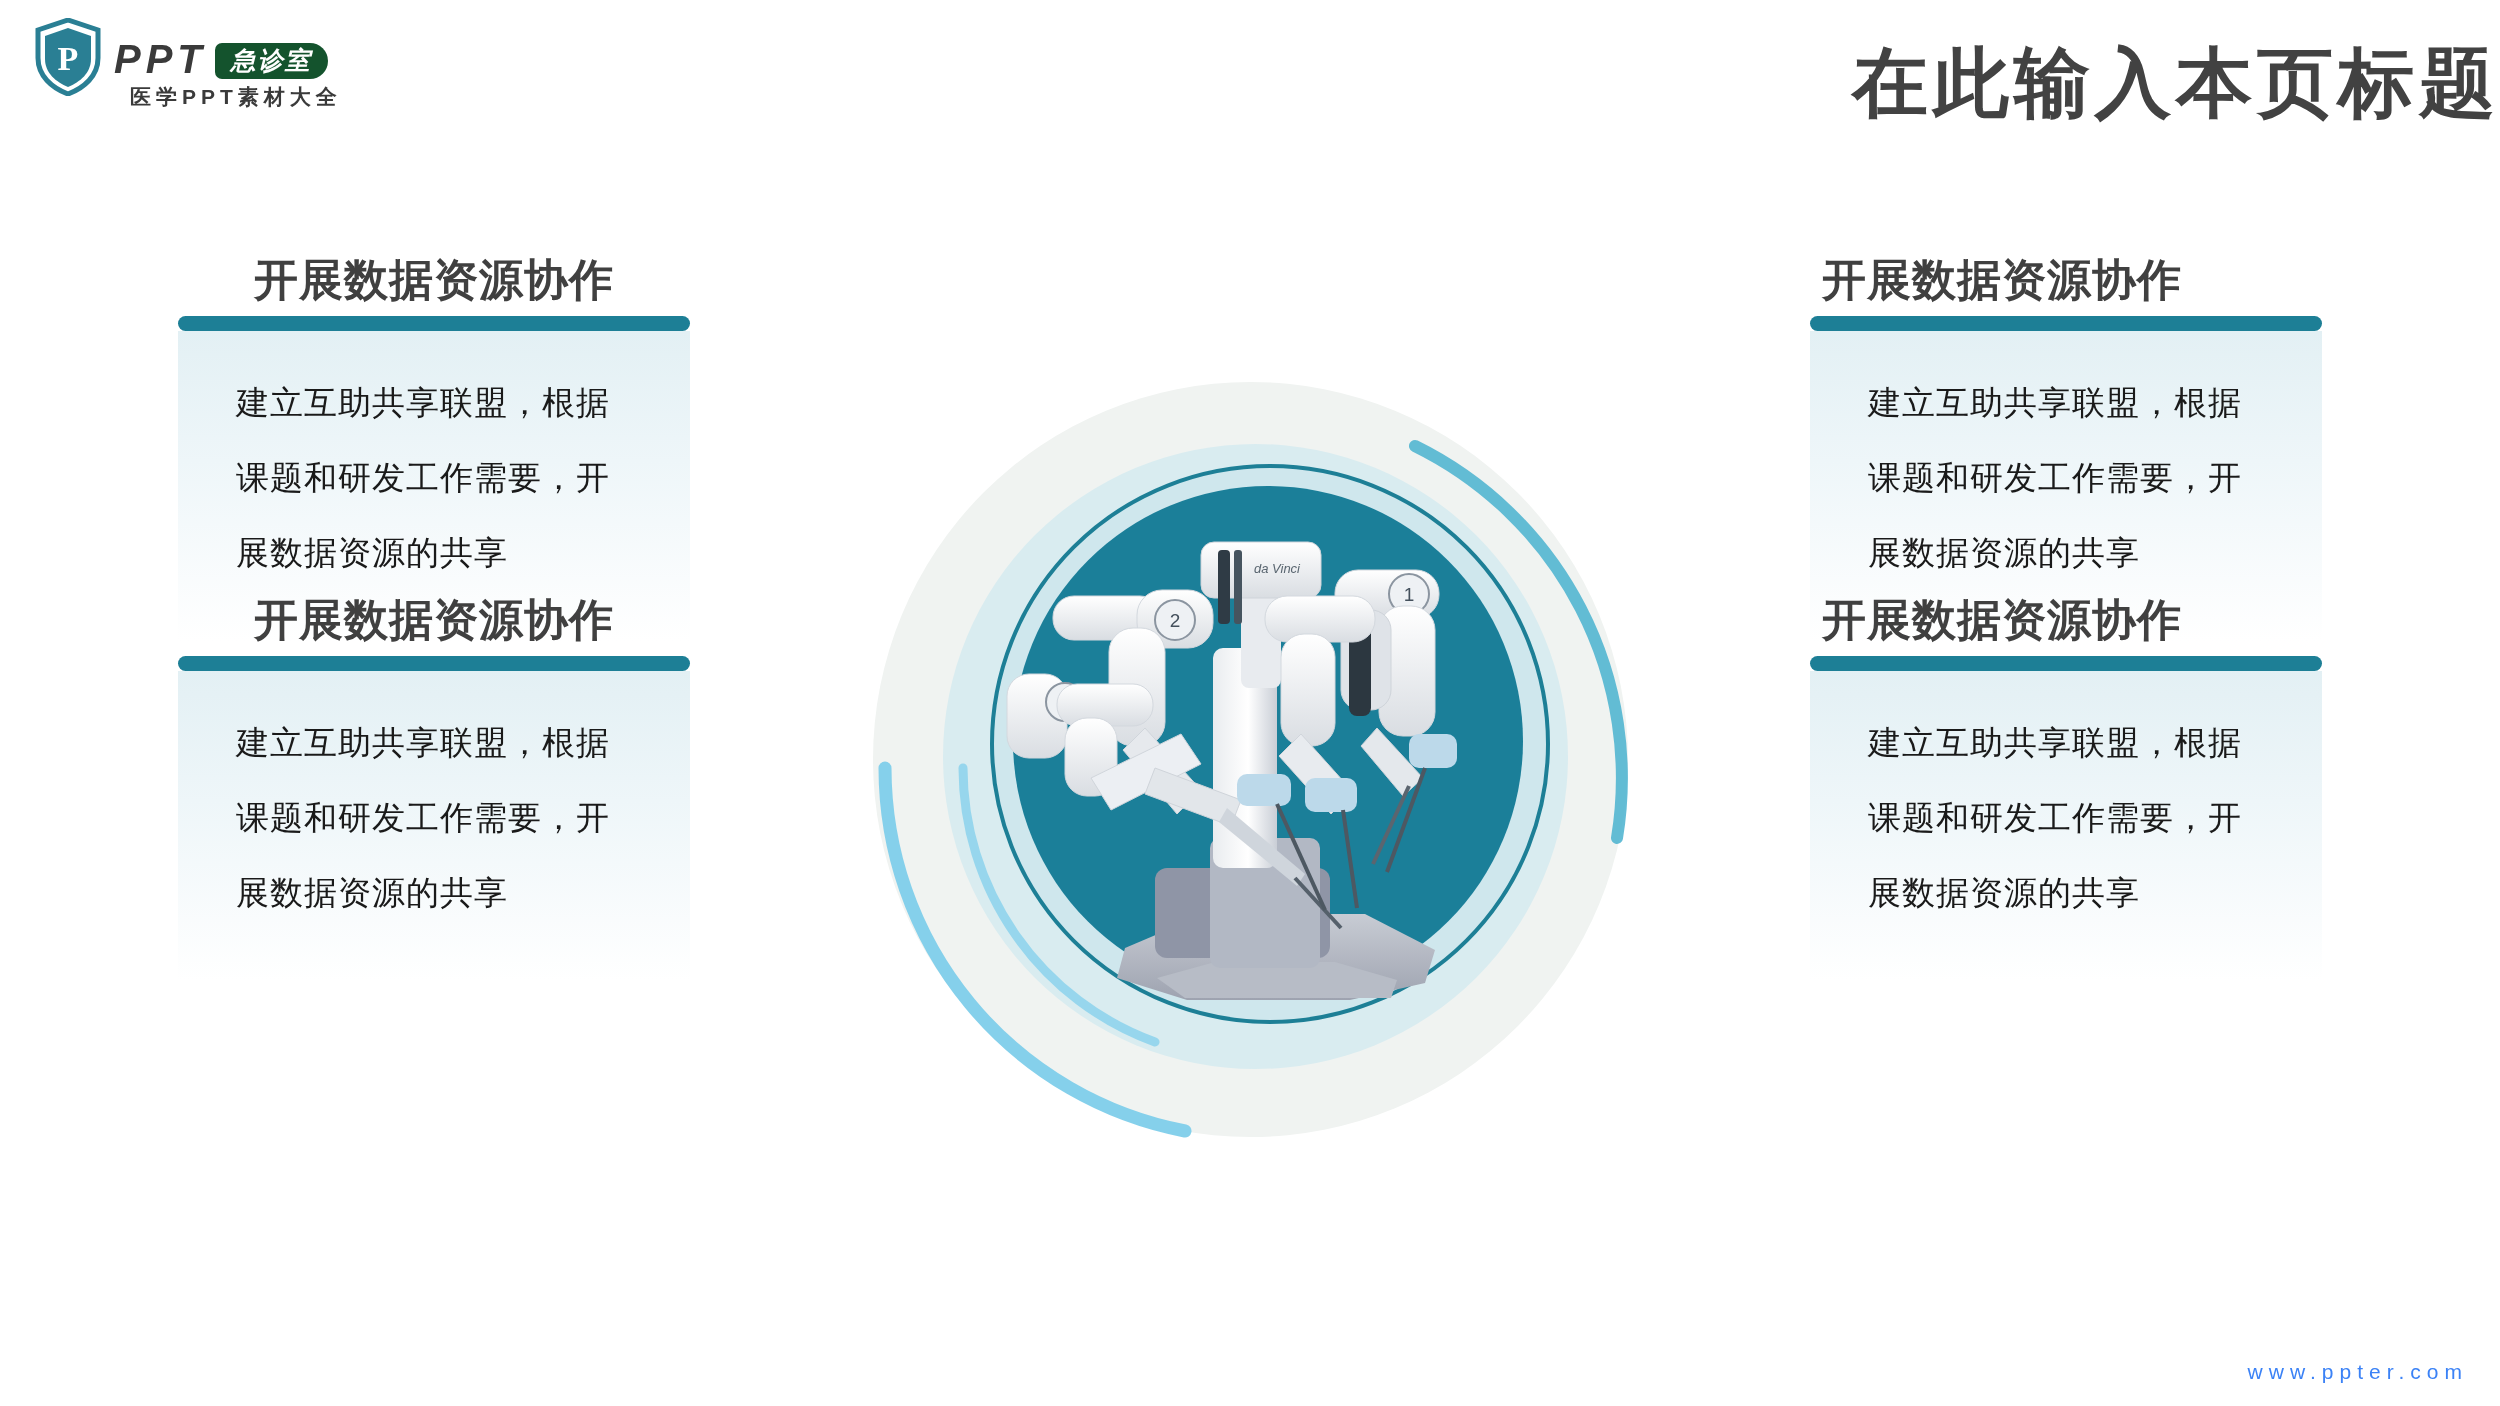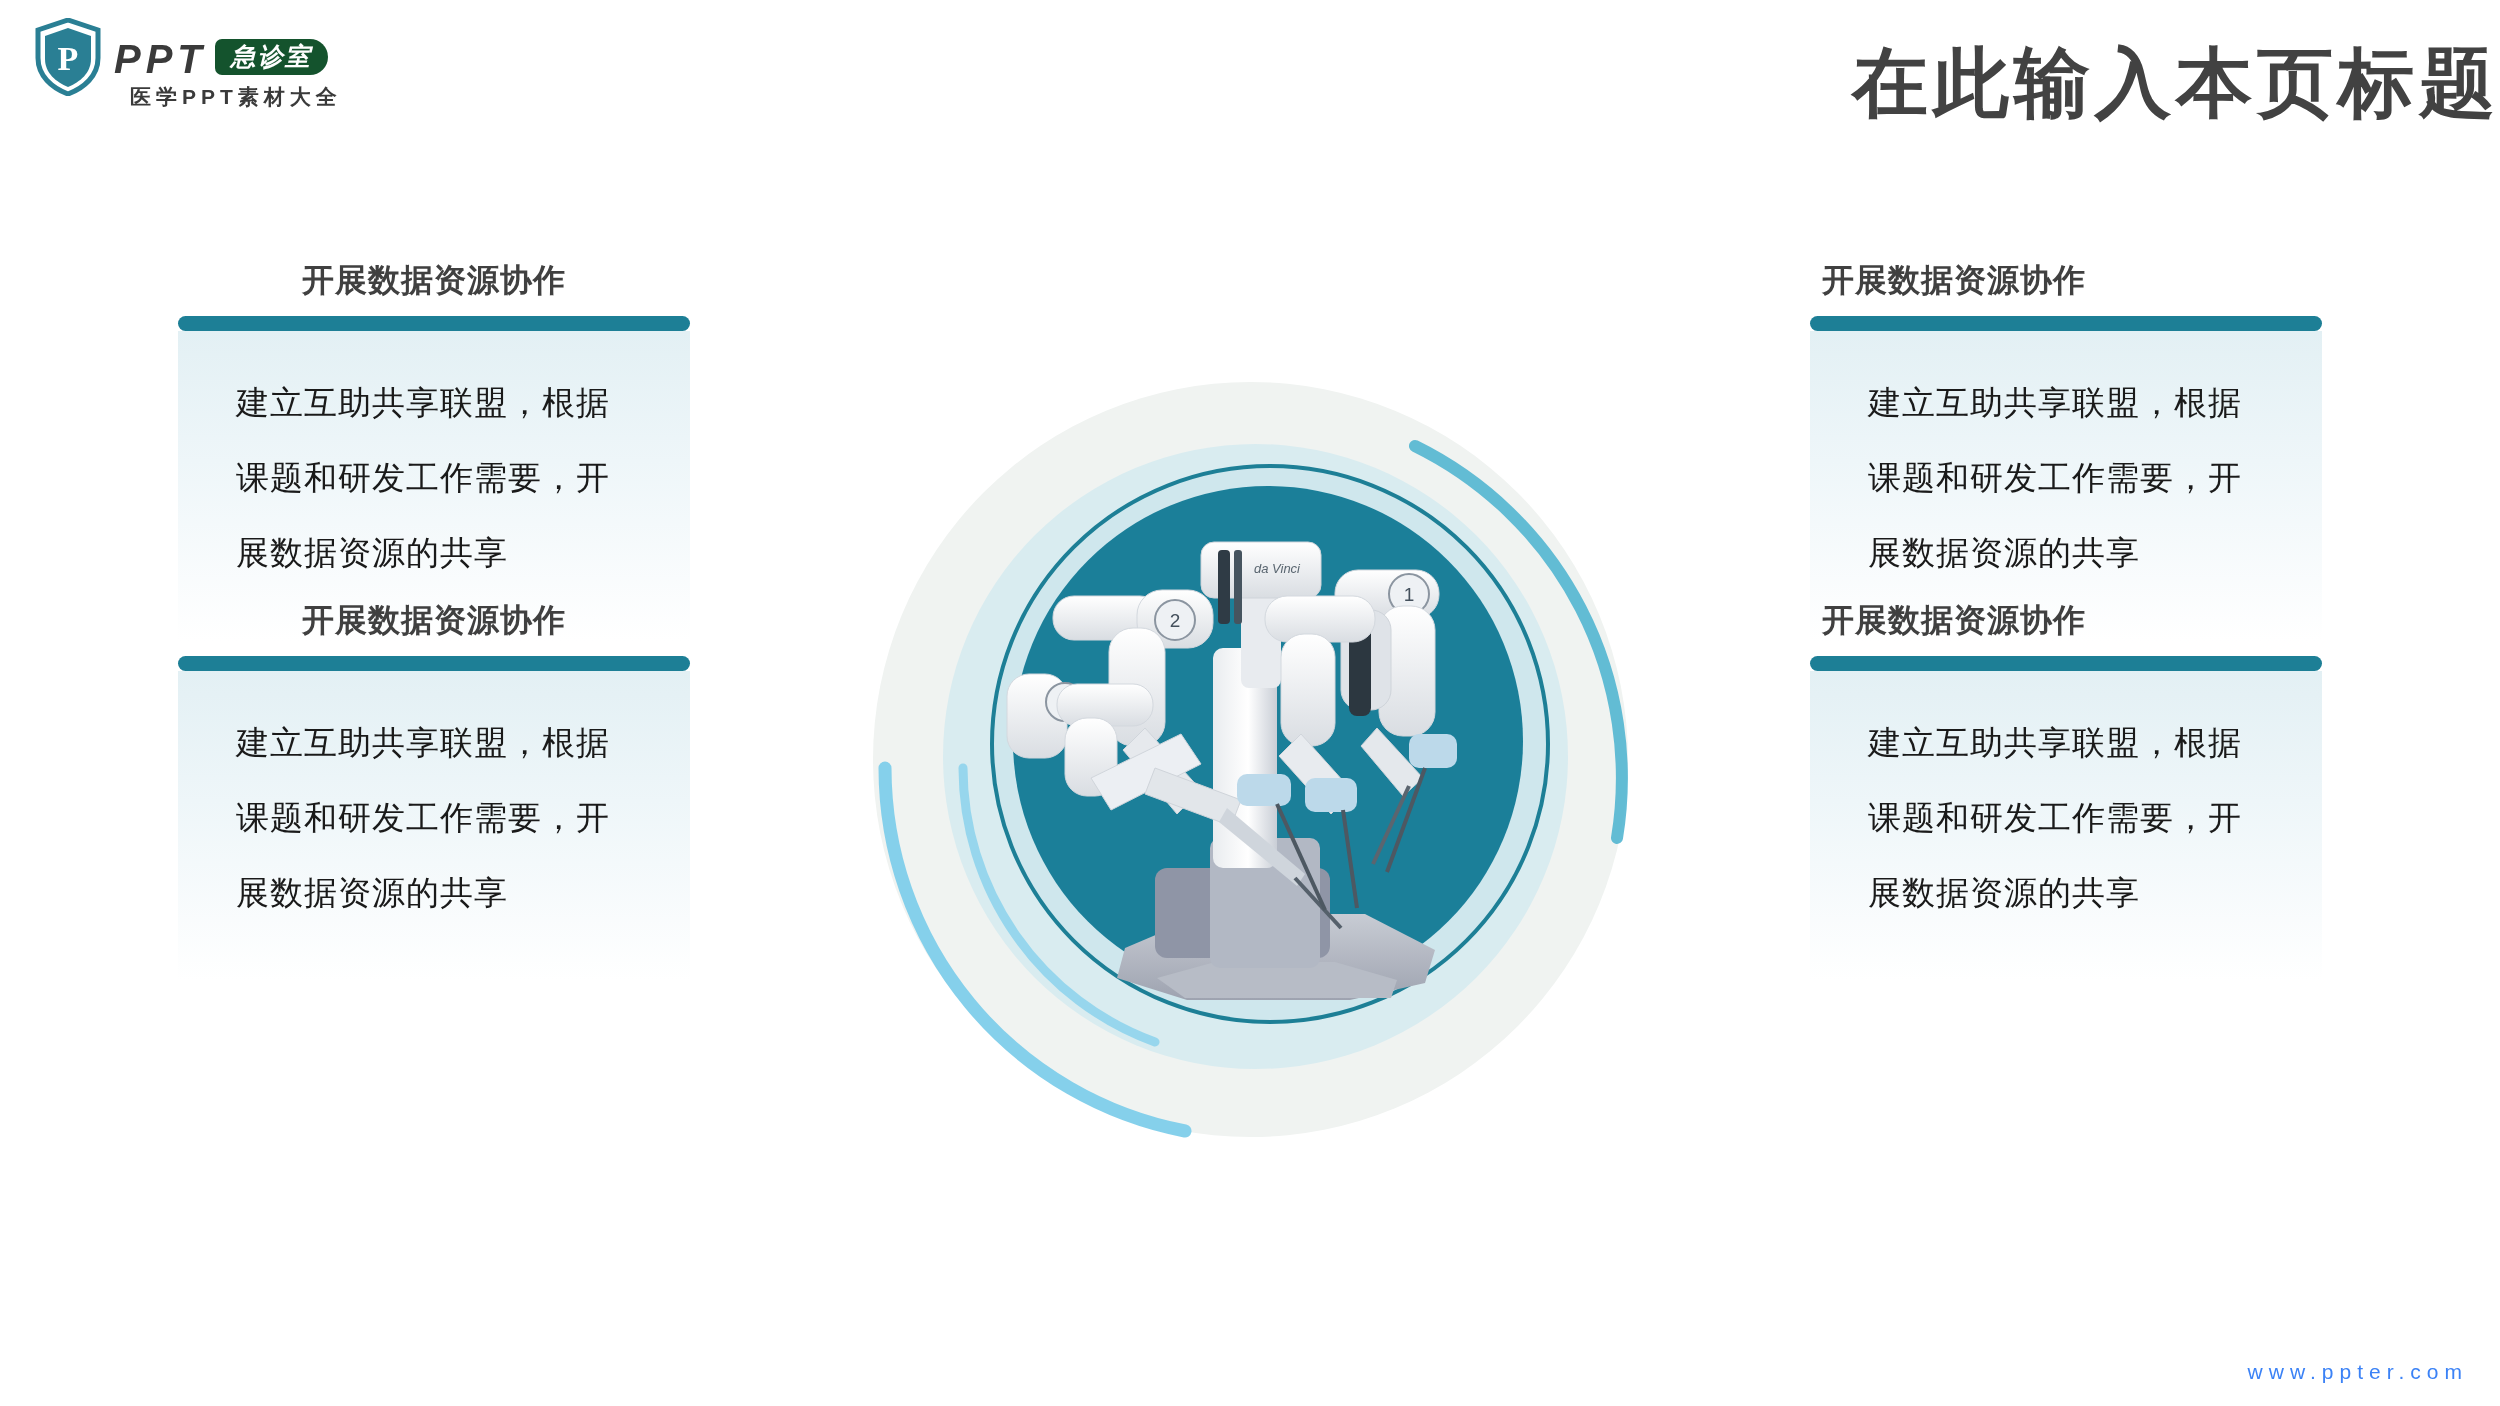--- a/index.html
+++ b/index.html
@@ -34,21 +34,21 @@
   }
   .logo-shield svg { display: block; }
   .logo-right {
     display: flex;
     flex-direction: column;
     justify-content: center;
     height: 78px;
   }
   .logo-row1 {
     display: flex;
-    align-items: flex-start;
+    align-items: flex-end;
     height: 42px;
     margin-top: 36px;
   }
   .logo-ppt {
     font-family: "Liberation Sans", sans-serif;
     font-weight: bold;
     font-style: italic;
     font-size: 40px;
     letter-spacing: 5px;
     color: #3a3a3a;
@@ -89,21 +89,21 @@
     line-height: 90px;
     white-space: nowrap;
   }
 
   
   .card {
     position: absolute;
     width: 512px;
   }
   .card .card-heading {
-    font-size: 32px;
+    font-size: 44px;
     font-weight: bold;
     color: #404040;
     letter-spacing: 1px;
     text-align: center;
     line-height: 46px;
     margin: 0 0 13px 0;
     white-space: nowrap;
   }
   .card .card-bar {
     height: 15px;

